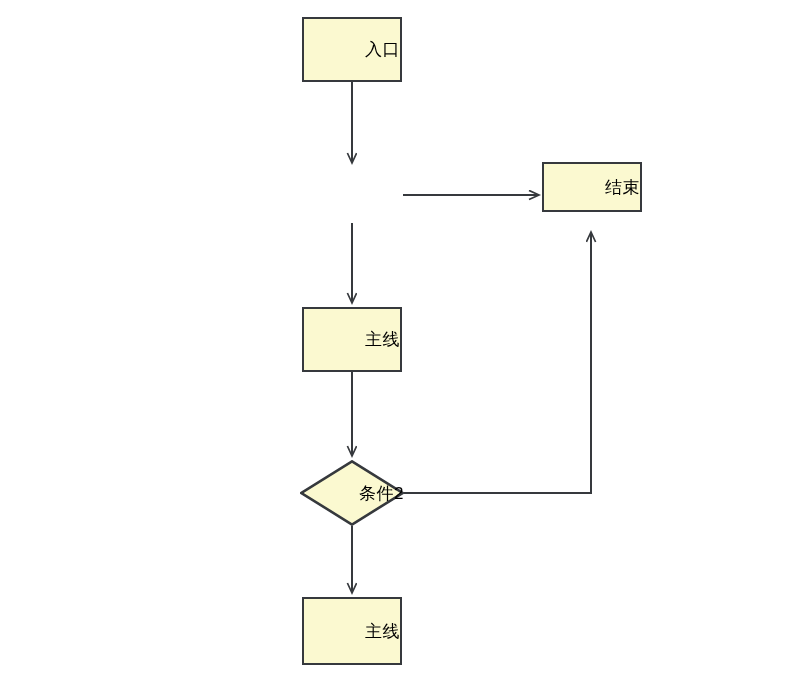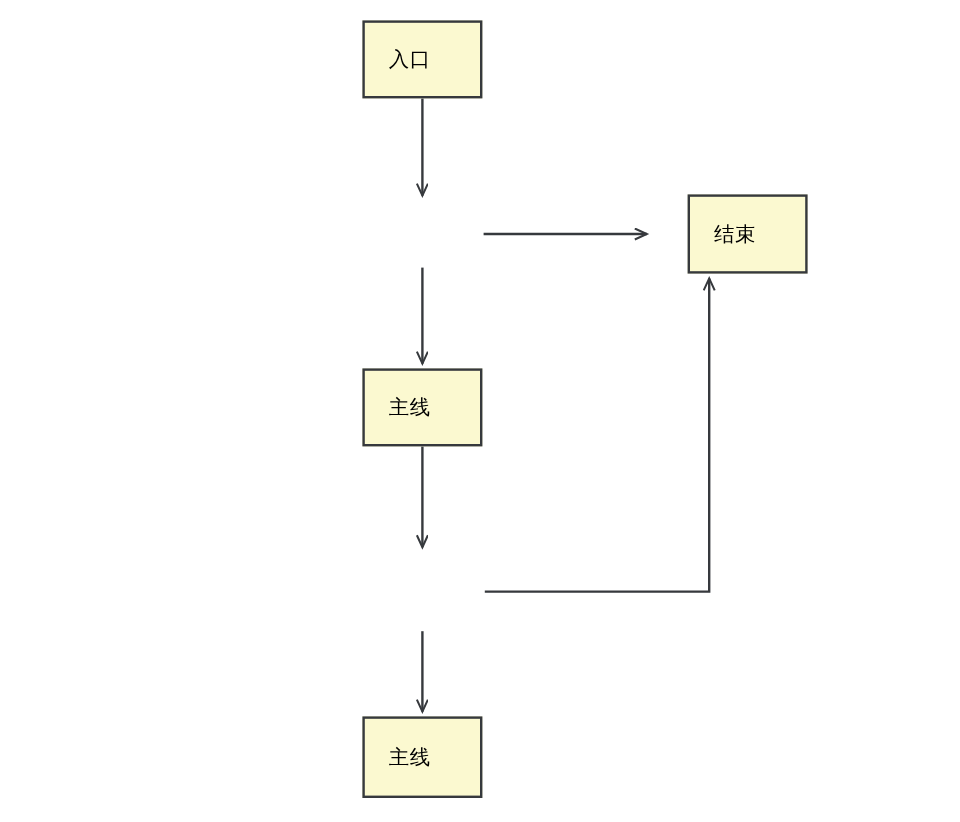--- a/index.html
+++ b/index.html
@@ -25,22 +25,21 @@
     top: 0;
     width: 800px;
     height: 685px;
     overflow: visible;
   }
   .node {
     position: absolute;
     box-sizing: border-box;
     display: flex;
     align-items: center;
-    justify-content: flex-start;
-    padding-left: 20px;
+    justify-content: flex-end;
   }
   .node-label {
     font-size: 17px;
     line-height: 1;
     color: #000000;
     letter-spacing: 0.5px;
     white-space: nowrap;
     user-select: none;
   }
   .shape-rect {
@@ -90,22 +89,28 @@
 
   <div class="node shape-rect" style="left:302px; top:17px; width:100px; height:65px;">
     <span class="node-label">入口</span>
   </div>
 
 
   <div class="node shape-rect" style="left:302px; top:307px; width:100px; height:65px;">
     <span class="node-label">主线</span>
   </div>
 
+  <div class="node shape-diamond" style="left:300px; top:460px; width:104px; height:66px;">
+    <svg class="diamond-bg" viewBox="0 0 104 66" preserveAspectRatio="none">
+      <polygon points="52,1.4 102.6,33 52,64.6 1.4,33" fill="#fbf9d0" stroke="#36393d" stroke-width="2.6" vector-effect="non-scaling-stroke"></polygon>
+    </svg>
+    <span class="node-label">条件2</span>
+  </div>
 
   <div class="node shape-rect" style="left:302px; top:597px; width:100px; height:68px;">
     <span class="node-label">主线</span>
   </div>
 
-  <div class="node shape-rect" style="left:542px; top:162px; width:100px; height:66px;margin-left:31px;">
+  <div class="node shape-rect" style="left:542px; top:162px; width:100px; height:50px;">
     <span class="node-label">结束</span>
   </div>
 
 </div>
 
 </body></html>

